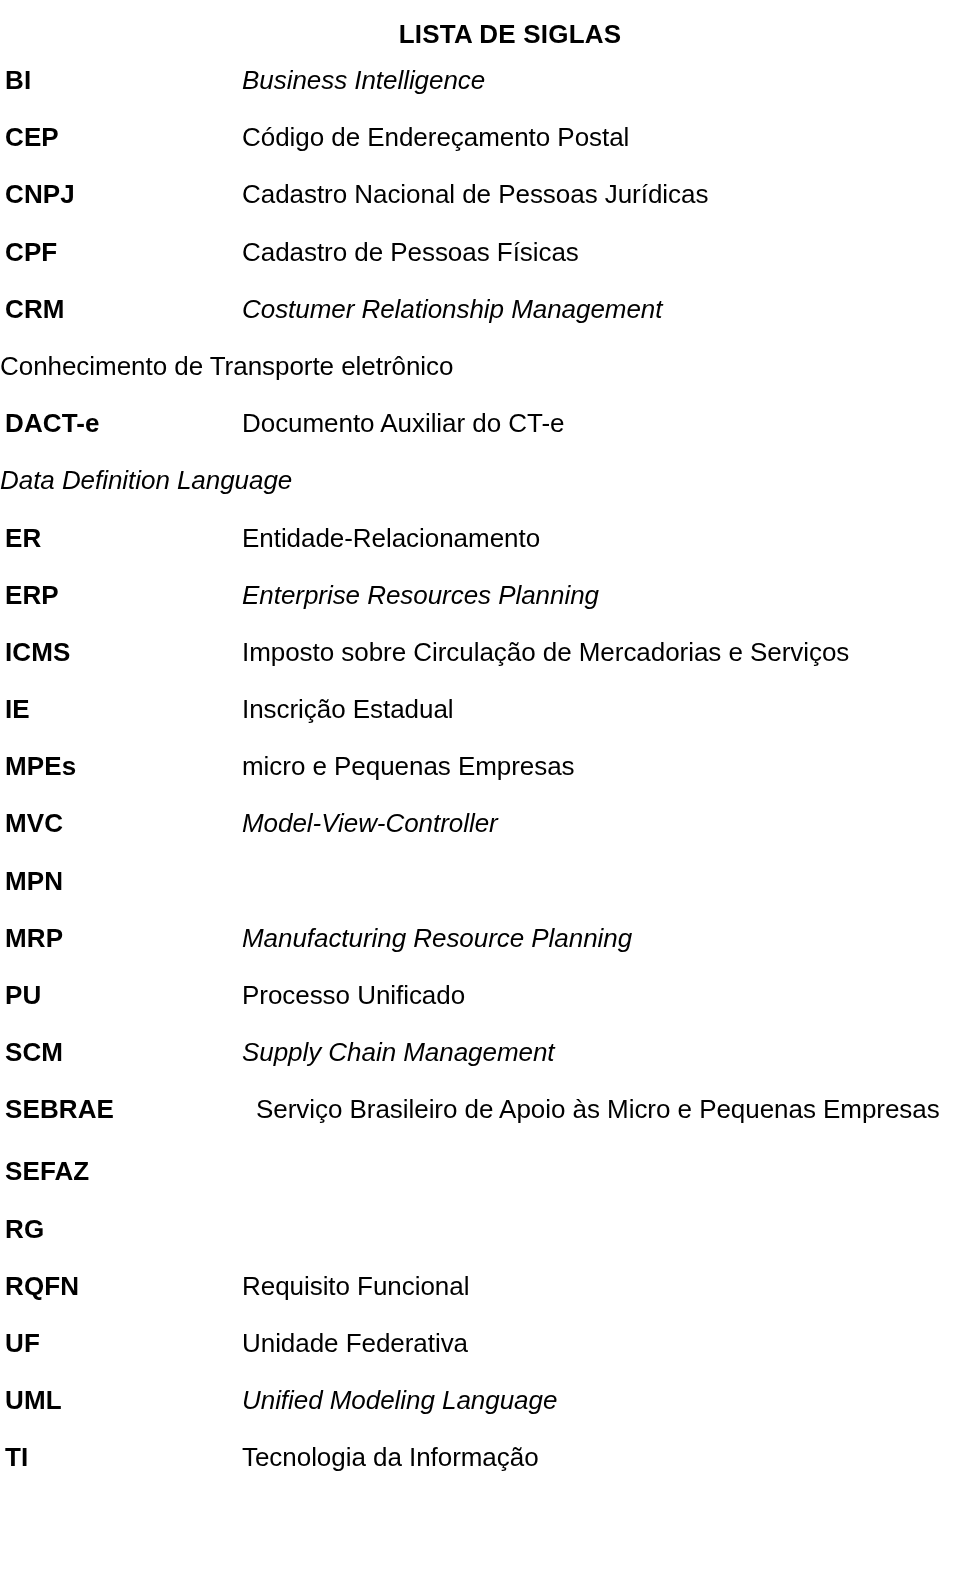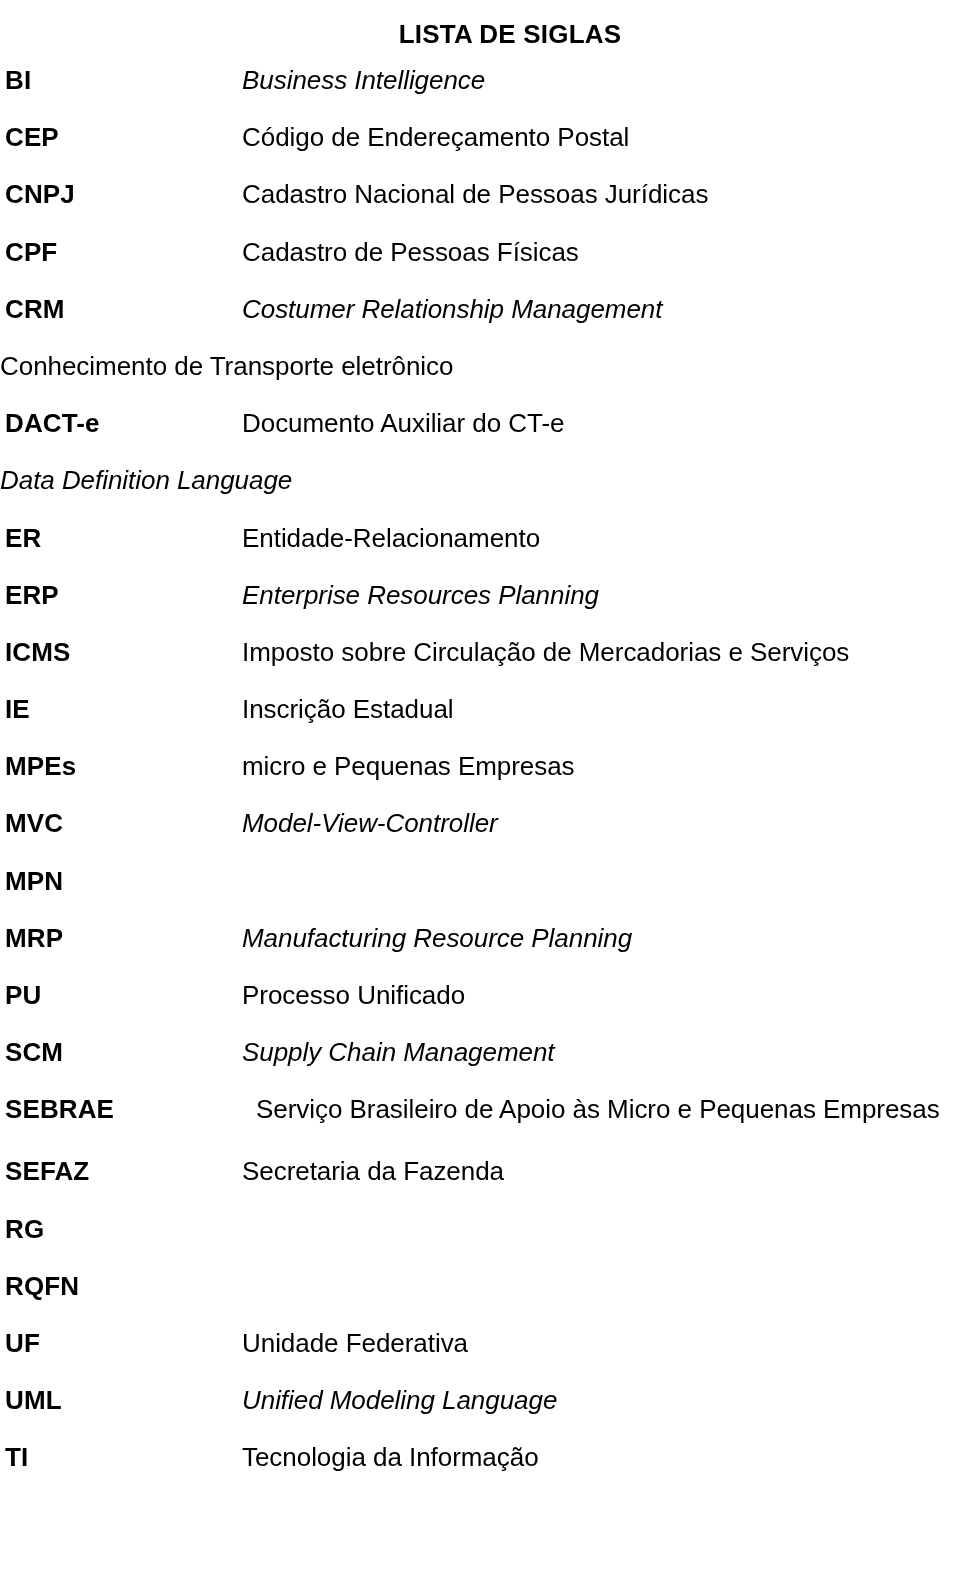--- a/index.html
+++ b/index.html
@@ -156,27 +156,27 @@
       <div class="abbrev-row">
         <div class="abbrev-term">SCM</div>
         <div class="abbrev-def italic">Supply Chain Management</div>
       </div>
       <div class="abbrev-row extra-gap">
         <div class="abbrev-term">SEBRAE</div>
         <div class="abbrev-def">Serviço Brasileiro de Apoio às Micro e Pequenas Empresas</div>
       </div>
       <div class="abbrev-row">
         <div class="abbrev-term">SEFAZ</div>
-        <div class="abbrev-def">Secretaria da Fazenda</div>
       </div>
       <div class="abbrev-row">
         <div class="abbrev-term">RG</div>
       </div>
       <div class="abbrev-row">
         <div class="abbrev-term">RQFN</div>
+        <div class="abbrev-def">Requisito Funcional</div>
       </div>
       <div class="abbrev-row">
         <div class="abbrev-term">UF</div>
         <div class="abbrev-def">Unidade Federativa</div>
       </div>
       <div class="abbrev-row">
         <div class="abbrev-term">UML</div>
         <div class="abbrev-def italic">Unified Modeling Language</div>
       </div>
       <div class="abbrev-row">

